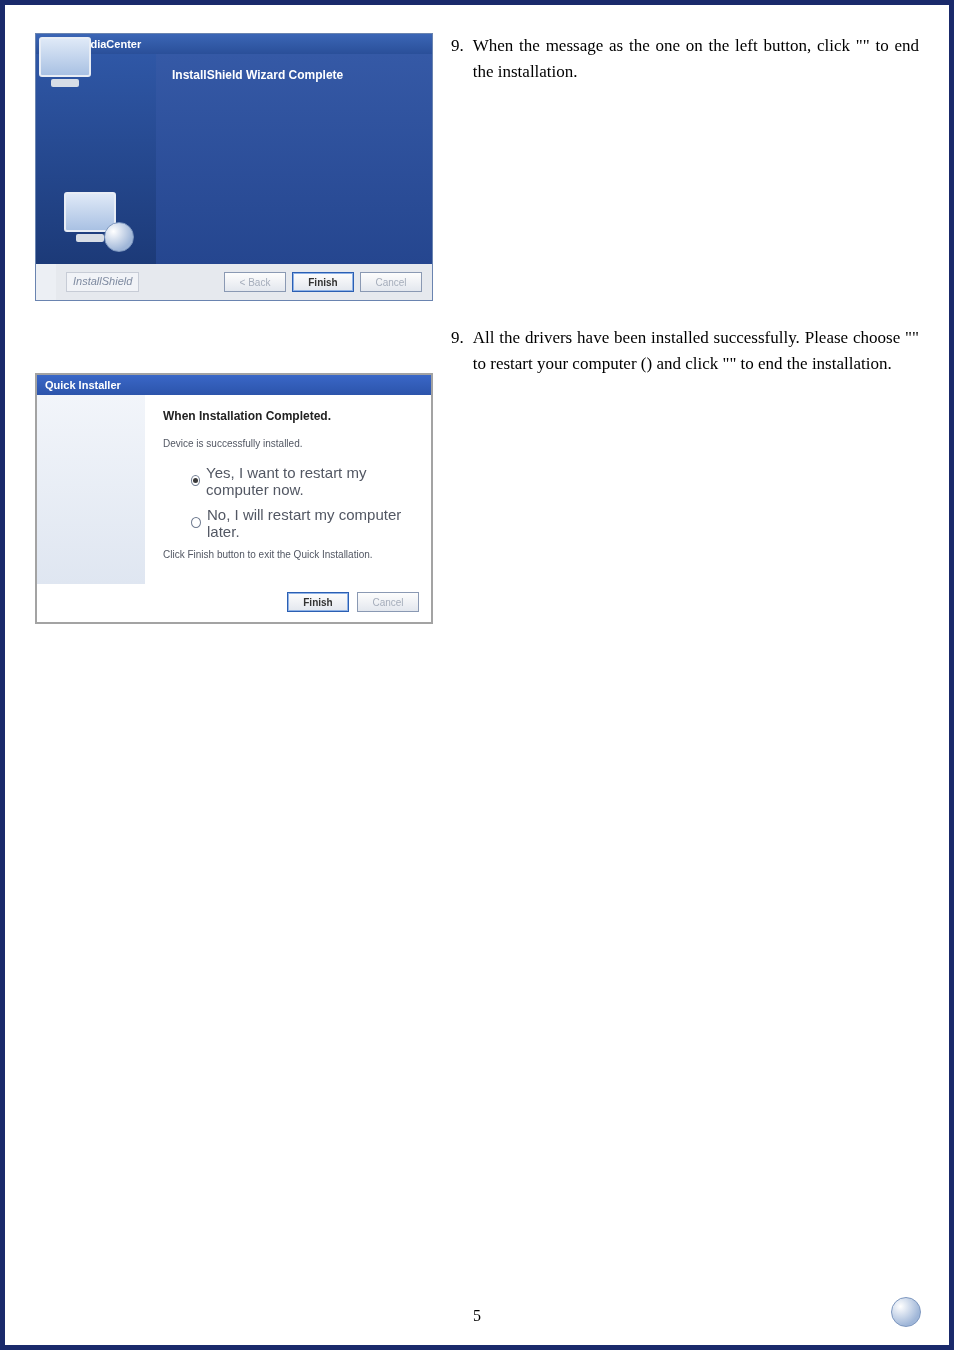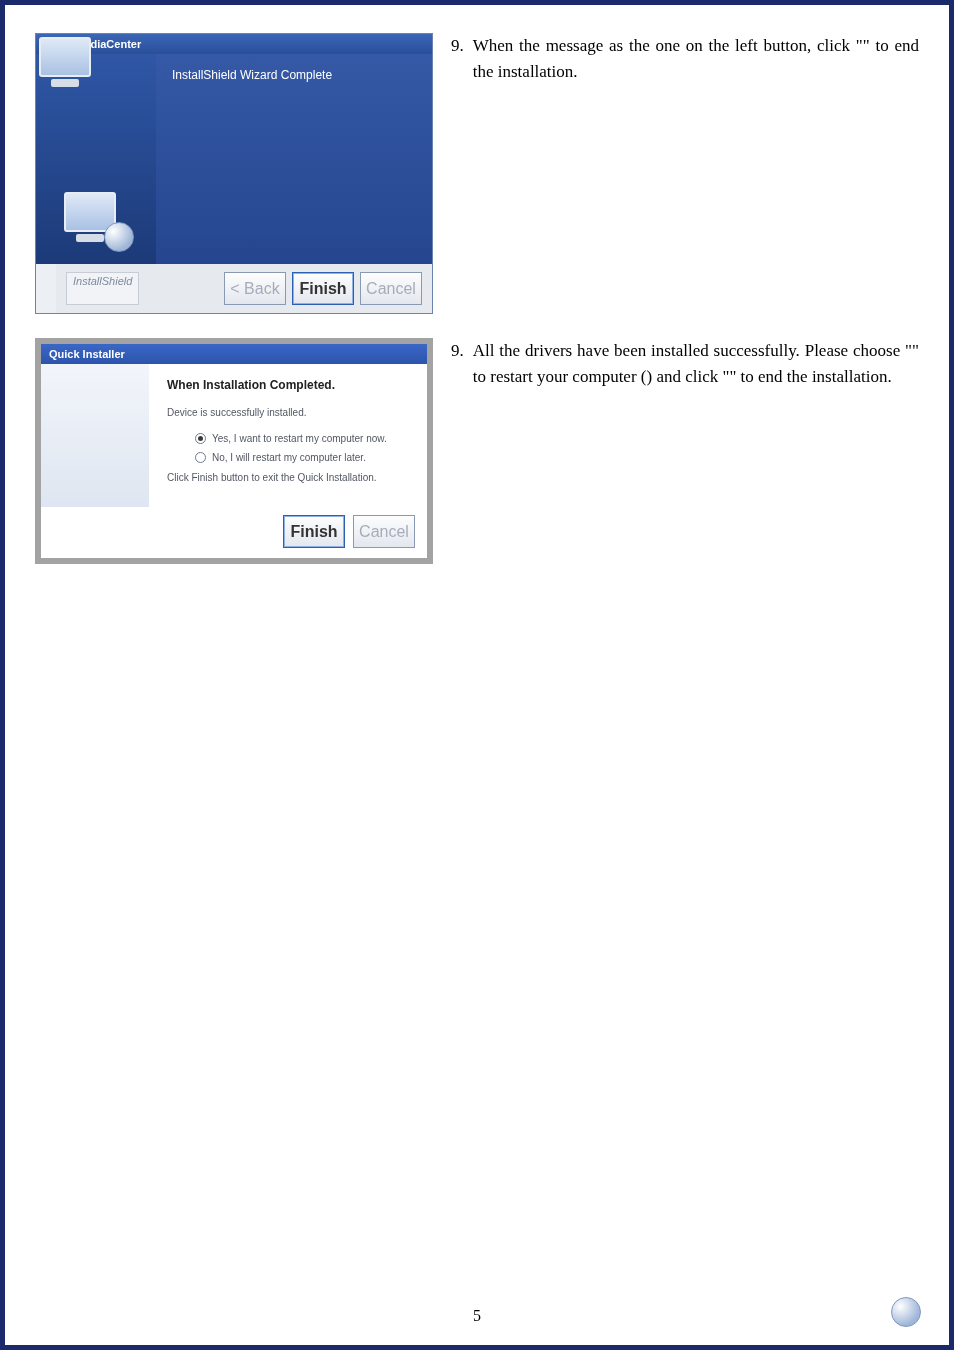--- a/index.html
+++ b/index.html
@@ -17,36 +17,36 @@
 
   .installer-dialog { width: 398px; border: 1px solid #6a84b0; background: #eceff4; font-family: Tahoma, Arial, sans-serif; font-size: 11px; color: #333; }
   .installer-dialog .titlebar { background: linear-gradient(#3b66b6, #2a4f99); color: #fff; padding: 4px 8px; font-weight: bold; font-size: 11px; }
   .installer-dialog .body { display: flex; min-height: 210px; }
   .installer-dialog .side { width: 120px; background: linear-gradient(#2f57a6, #1c3a78); display: flex; align-items: flex-end; justify-content: center; padding-bottom: 14px; }
   .installer-dialog .side .monitor-ico { width: 72px; height: 62px; position: relative; }
   .monitor-ico .screen { position: absolute; left: 4px; top: 4px; width: 52px; height: 40px; background: linear-gradient(#dfe9f7,#a9c1e3); border: 2px solid #e8edf5; border-radius: 3px; }
   .monitor-ico .base { position: absolute; left: 16px; top: 46px; width: 28px; height: 8px; background: #d7dde6; border-radius: 2px; }
   .monitor-ico .disc { position: absolute; right: -2px; bottom: -2px; width: 30px; height: 30px; border-radius: 50%; background: radial-gradient(circle at 30% 30%, #fff, #9fb6d8 70%); border: 1px solid #7d97bf; }
   .installer-dialog .main { flex: 1; padding: 14px 16px; color: #fff; background: linear-gradient(#3559a6,#25468f); }
-  .installer-dialog .main h3 { font-size: 12px; font-weight: normal; margin-bottom: 24px; }
+  .installer-dialog .main h3 { font-size: 12px; font-weight: bold; margin-bottom: 24px; }
   .installer-dialog .main p { font-size: 10px; line-height: 1.4; }
   .installer-dialog .footer { background: #e6e9ee; padding: 8px 10px; display: flex; justify-content: flex-end; gap: 6px; margin-left: 20px; }
   .installer-dialog .footer .left-badge { margin-right: auto; color: #7e8aa0; font-style: italic; padding: 2px 6px; border: 1px solid #c7ccd6; background: #f1f3f7; }
-  .btn { min-width: 62px; height: 33px; border: 1px solid #8a99b3; background: linear-gradient(#fdfdfd,#e3e7ee); font-family: Tahoma, Arial, sans-serif; font-size: 16px; color: #333; display: inline-flex; align-items: center; justify-content: center; }
+  .btn { min-width: 62px; height: 20px; border: 1px solid #8a99b3; background: linear-gradient(#fdfdfd,#e3e7ee); font-family: Tahoma, Arial, sans-serif; font-size: 10px; color: #333; display: inline-flex; align-items: center; justify-content: center; }
   .btn.primary { border: 1px solid #2b5fb3; box-shadow: inset 0 0 0 1px #8fb2e6; font-weight: bold; }
   .btn.disabled { color: #a5adbb; }
 
-  .quick-dialog { width: 398px; border: 6px solid #a3a3a3; background: #fff; font-family: Tahoma, Arial, sans-serif; font-size: 11px; color: #3a3a3a; }
+  .quick-dialog { width: 398px; border: 2px solid #a3a3a3; background: #fff; font-family: Tahoma, Arial, sans-serif; font-size: 11px; color: #3a3a3a; margin-top: 48px; }
   .quick-dialog .qtitle { background: linear-gradient(#3a67c7, #2c54ab); color: #fff; font-weight: bold; padding: 4px 8px; font-size: 11px; }
   .quick-dialog .qbody { display: flex; }
   .quick-dialog .qside { width: 108px; background: linear-gradient(#f2f5fa,#dfe6f1); display: flex; align-items: center; justify-content: center; padding: 24px 0; }
   .quick-dialog .qmain { flex: 1; padding: 14px 18px 10px 18px; }
   .quick-dialog .qmain h3 { font-size: 12px; font-weight: bold; margin-bottom: 14px; color: #222; }
   .quick-dialog .qmain p { font-size: 10px; line-height: 1.45; margin-bottom: 12px; color: #525763; }
-  .radio-line { display: flex; align-items: center; gap: 6px; font-size: 10px; color: #525763; margin-bottom: 8px; padding-left: 28px; }
+  .radio-line { display: flex; align-items: center; gap: 6px; font-size: 15px; color: #525763; margin-bottom: 8px; padding-left: 28px; }
   .radio { width: 11px; height: 11px; border: 1px solid #6f7b90; border-radius: 50%; display: inline-flex; align-items: center; justify-content: center; background: #fff; }
   .radio.checked::after { content: ""; width: 5px; height: 5px; background: #3a3a3a; border-radius: 50%; }
   .quick-dialog .qfooter { padding: 8px 12px 10px 12px; display: flex; justify-content: flex-end; gap: 8px; }
 </style>
 </head>
 <body>
 
 <div class="page-outer">
   <div class="content">
 

